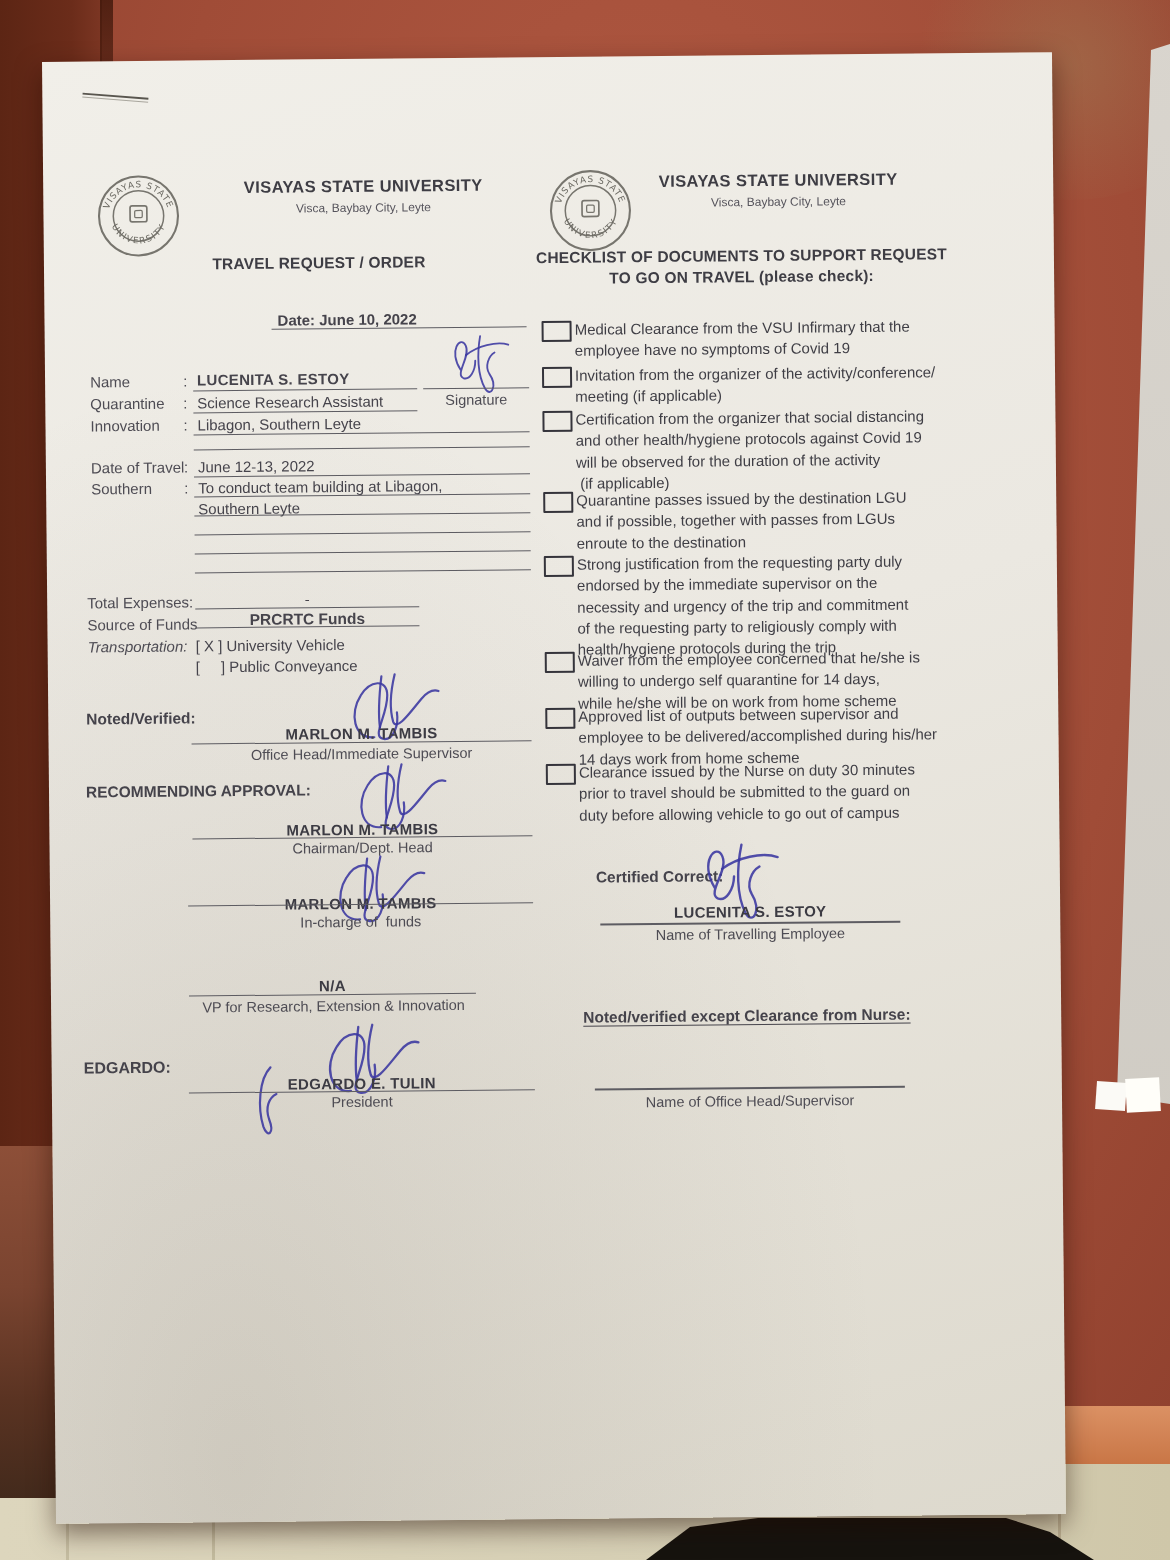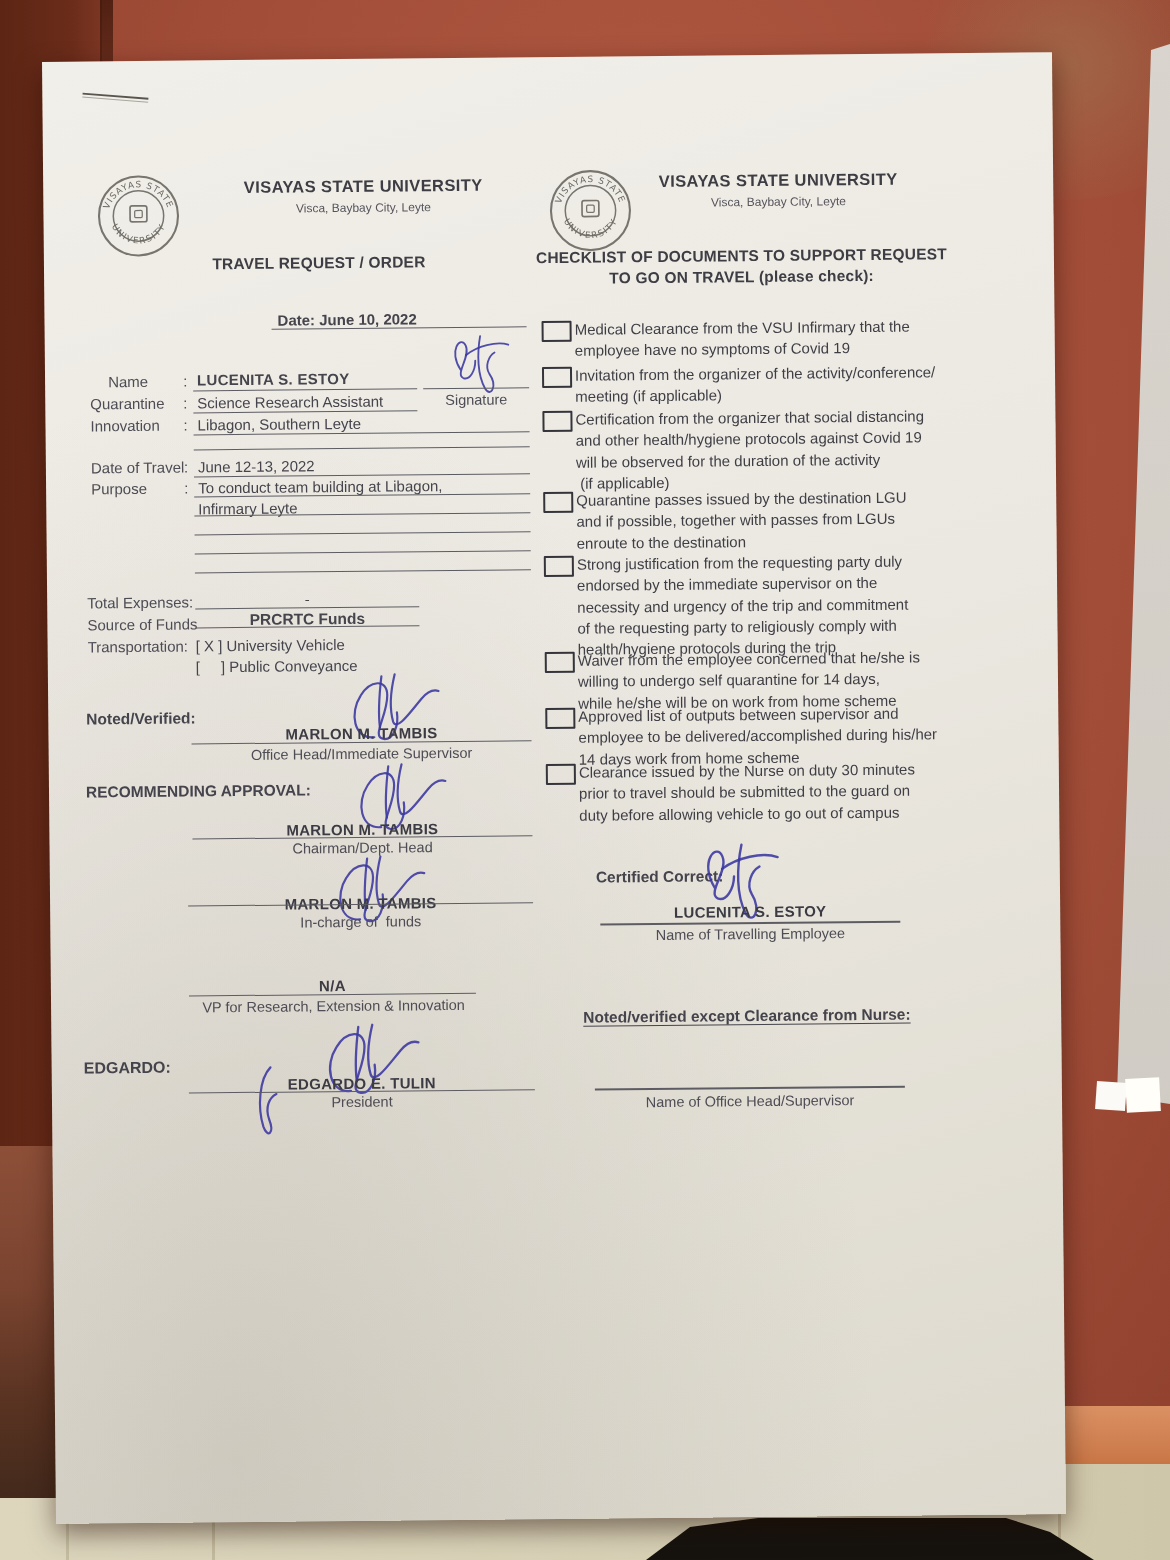--- a/index.html
+++ b/index.html
@@ -97,21 +97,21 @@
   <div class="abs line" style="left:227px;top:269px;width:255px;"></div>
 
   <div class="sig" style="left:392px;top:272px;width:92px;height:72px;transform:rotate(-5deg);">
     <svg width="92" height="72" viewBox="0 0 100 90">
       <path d="M22 48 C 8 22, 26 4, 31 18 C 36 32, 14 52, 24 58 C 32 62, 40 50, 41 38"></path>
       <path d="M50 8 C 44 30, 42 56, 50 74 C 56 86, 66 72, 57 56 C 52 46, 58 34, 66 30"></path>
       <path d="M30 30 C 45 20, 70 16, 84 22"></path>
     </svg>
   </div>
 
-  <div class="abs lbl" style="left:63px;top:312px;">Name</div>
+  <div class="abs lbl" style="left:45px;top:312px;">Name</div>
   <div class="abs lbl" style="left:138px;top:312px;">:</div>
   <div class="abs val b" style="left:152px;top:311px;letter-spacing:.3px;">LUCENITA S. ESTOY</div>
   <div class="abs line" style="left:148px;top:330px;width:224px;"></div>
   <div class="abs line" style="left:378px;top:330px;width:106px;"></div>
   <div class="abs cap" style="left:378px;top:334px;width:106px;">Signature</div>
 
   <div class="abs lbl" style="left:45px;top:334px;">Quarantine</div>
   <div class="abs lbl" style="left:138px;top:334px;">:</div>
   <div class="abs val" style="left:152px;top:334px;">Science Research Assistant</div>
   <div class="abs line" style="left:148px;top:352px;width:224px;"></div>
@@ -120,40 +120,40 @@
   <div class="abs lbl" style="left:138px;top:356px;">:</div>
   <div class="abs val" style="left:152px;top:356px;">Libagon, Southern Leyte</div>
   <div class="abs line" style="left:148px;top:374px;width:336px;"></div>
   <div class="abs line" style="left:148px;top:389px;width:336px;"></div>
 
   <div class="abs lbl" style="left:45px;top:398px;">Date of Travel</div>
   <div class="abs lbl" style="left:138px;top:398px;">:</div>
   <div class="abs val" style="left:152px;top:398px;">June 12-13, 2022</div>
   <div class="abs line" style="left:148px;top:416px;width:336px;"></div>
 
-  <div class="abs lbl" style="left:45px;top:419px;">Purpose</div>
+  <div class="abs lbl" style="left:45px;top:419px;">Southern</div>
   <div class="abs lbl" style="left:138px;top:419px;">:</div>
   <div class="abs val" style="left:152px;top:419px;">To conduct team building at Libagon,</div>
   <div class="abs line" style="left:148px;top:436px;width:336px;"></div>
 
-  <div class="abs val" style="left:152px;top:440px;">Infirmary Leyte</div>
+  <div class="abs val" style="left:152px;top:440px;">Southern Leyte</div>
   <div class="abs line" style="left:148px;top:455px;width:336px;"></div>
   <div class="abs line" style="left:148px;top:474px;width:336px;"></div>
   <div class="abs line" style="left:148px;top:493px;width:336px;"></div>
   <div class="abs line" style="left:148px;top:512px;width:336px;"></div>
 
   <div class="abs lbl" style="left:40px;top:533px;">Total Expenses:</div>
   <div class="abs val" style="left:148px;top:531px;width:224px;text-align:center;">-</div>
   <div class="abs line" style="left:148px;top:548px;width:224px;"></div>
 
   <div class="abs lbl" style="left:40px;top:555px;">Source of Funds</div>
   <div class="abs val b" style="left:148px;top:551px;width:224px;text-align:center;font-size:15.5px;">PRCRTC Funds</div>
   <div class="abs line" style="left:148px;top:567px;width:224px;"></div>
 
-  <div class="abs lbl" style="left:40px;top:577px;">Transportation:</div>
+  <div class="abs lbl" style="left:40px;top:577px;font-style:italic;">Transportation:</div>
   <div class="abs val pre" style="left:148px;top:577px;">[ X ] University Vehicle</div>
   <div class="abs val pre" style="left:148px;top:598px;">[     ] Public Conveyance</div>
 
   <div class="abs fs15 b ink" style="left:38px;top:649px;font-size:15.5px;">Noted/Verified:</div>
   <div class="sig" style="left:286px;top:612px;">
     <svg width="112" height="76" viewBox="0 0 110 80">
       <path d="M38 70 C 16 72, 12 44, 24 26 C 34 10, 52 8, 52 26 C 52 48, 34 70, 48 72 C 58 73, 64 58, 62 44"></path>
       <path d="M46 6 C 44 22, 42 44, 44 60"></path>
       <path d="M60 4 C 56 20, 54 40, 58 54 C 62 64, 76 44, 88 30 C 94 23, 100 20, 106 22"></path>
     </svg>

